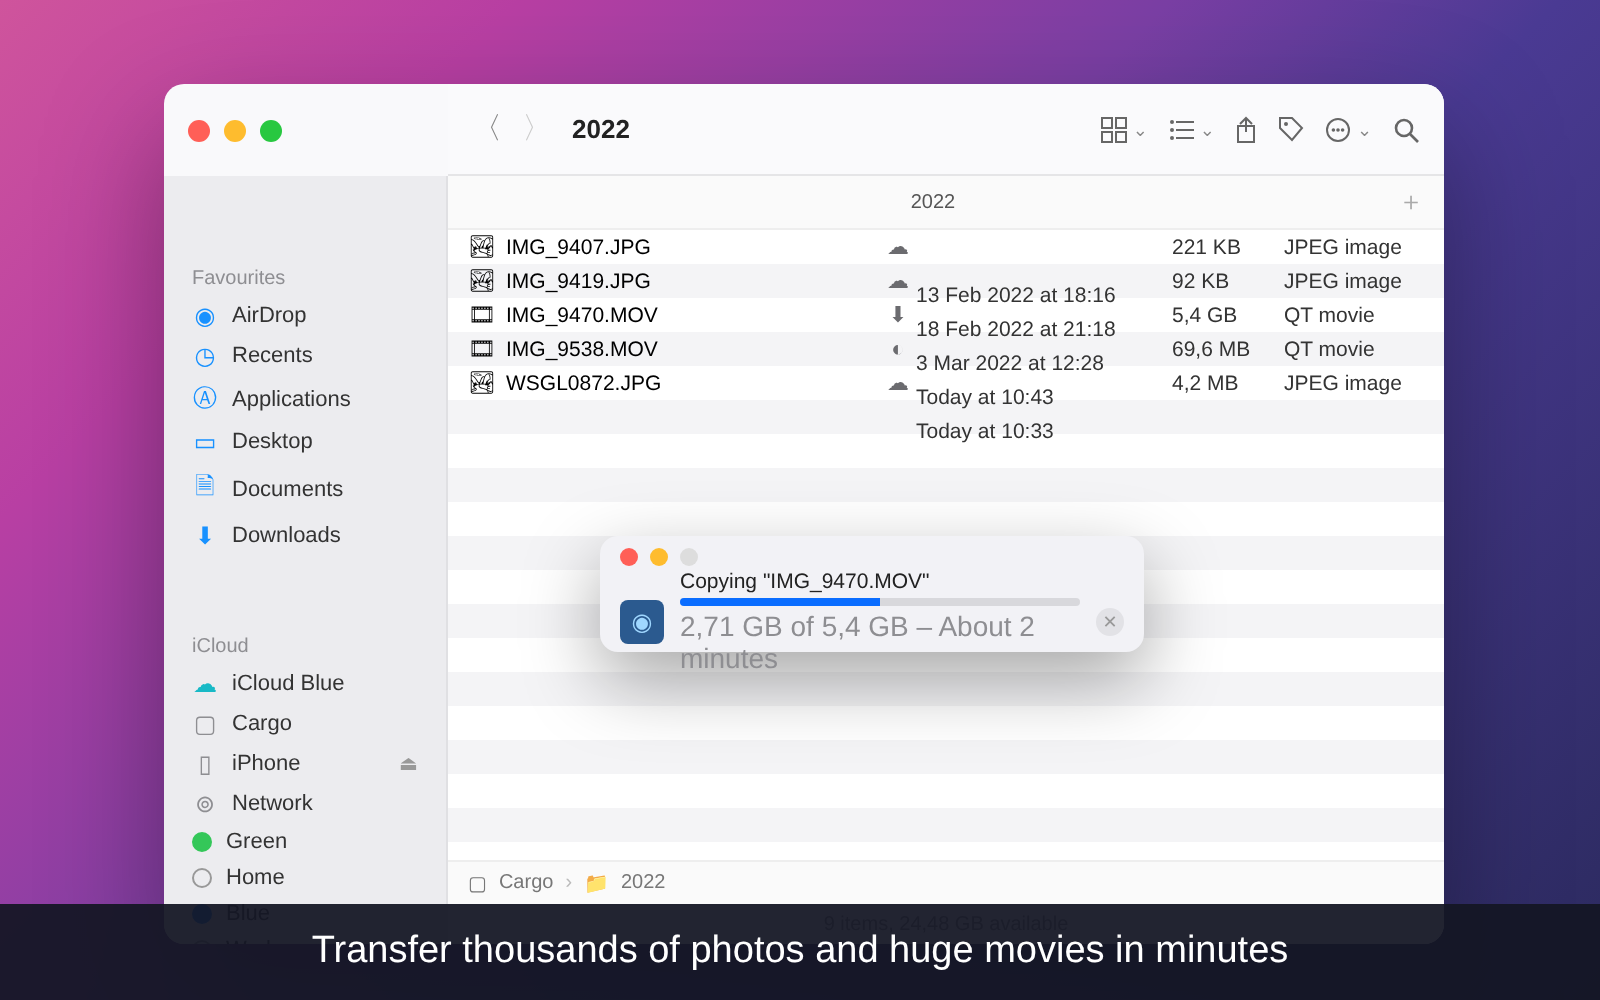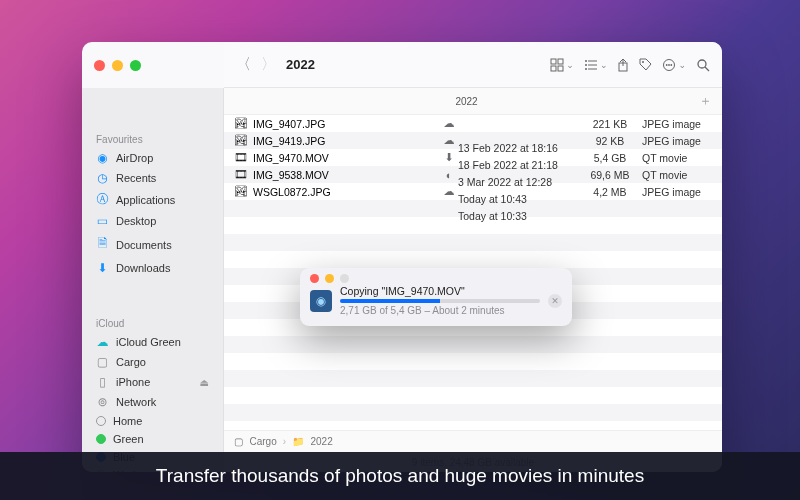--- a/index.html
+++ b/index.html
@@ -38,39 +38,39 @@
 .col-head span:first-child{ flex:1; text-align:center; }
 .plus { color:#aaa; font-size:13px; }
 .rows { flex:1; overflow:hidden; }
 .row { display:flex; align-items:center; font-size:10.5px; padding:2px 10px; height:17px; }
 .row:nth-child(even){ background:#f4f4f6; }
 .row.empty{ height:17px; }
 .fc-name{ flex:1; display:flex; align-items:center; gap:6px; }
 .fc-ic{ width:13px; font-size:11px; }
 .fc-cloud{ width:18px; color:#6b6b6f; font-size:11px; text-align:center; }
 .fc-date{ width:128px; color:#333;margin-top:48px; }
-.fc-size{ width:56px; text-align:center; color:#333; padding-right:8px;}
+.fc-size{ width:56px; text-align:left; color:#333; padding-right:8px;}
 .fc-kind{ width:70px; color:#333; }
 .path { height:22px; border-top:1px solid #eee; display:flex; align-items:center; gap:6px; padding:0 10px; font-size:10px; color:#777; background:#fafafa; }
 .status { height:20px; text-align:center; font-size:10px; color:#888; display:flex; align-items:center; justify-content:center; border-top:1px solid #eee; background:#fafafa;}
 .copy-dlg{
   position:absolute; left:300px; top:268px; width:272px; height:58px;
   background:#f2f2f6; border-radius:9px; box-shadow:0 14px 38px rgba(0,0,0,.35);
   display:flex; flex-direction:column; padding:6px 10px;
 }
 .dlg-tl{ display:flex; gap:6px; }
 .dlg-tl .tl{ width:9px; height:9px; }
 .dlg-tl .gray{ background:#ddd; }
 .dlg-body{ display:flex; align-items:center; gap:8px; margin-top:2px; }
 .dlg-ic{ width:22px; height:22px; background:#2b5a8f; border-radius:4px; display:flex; align-items:center; justify-content:center; font-size:12px; color:#9fd7ff;}
 .dlg-txt{ flex:1; }
 .dlg-title{ font-size:10.5px; color:#222; }
 .bar{ height:4px; background:#d8d8dc; border-radius:2px; margin-top:2px; overflow:hidden; position:relative;}
 .bar-fill{ height:100%; width:50%; background:#0a6dff; }
-.dlg-sub{ font-size:10px; color:#8e8e92; margin-top:2px; }
+.dlg-sub{ font-size:14px; color:#8e8e92; margin-top:2px; }
 .dlg-x{ color:#999; font-size:13px; background:#e2e2e6; width:14px; height:14px; border-radius:50%; display:flex; align-items:center; justify-content:center; font-size:9px; cursor:pointer; }
 .caption {
   position:absolute; left:0; bottom:0; width:100%; height:48px; background:rgba(20,22,36,.94);
   color:#fff; font-size:19px; font-weight:400; display:flex; align-items:center; justify-content:center;
 }
 svg{display:block}
 </style>
 </head>
 <body>
 
@@ -159,44 +159,44 @@
             <span>Documents</span>
           </div>
         <div class="sb-item">
             <span class="ic down">⬇</span>
             <span>Downloads</span>
           </div>
 
         <div class="sb-sect">iCloud</div>
         <div class="sb-item">
             <span class="ic icl">☁</span>
-            <span>iCloud Green</span>
+            <span>iCloud Blue</span>
           </div>
 
         <div class="sb-item">
             <span class="ic loc">▢</span>
             <span>Cargo</span>
           </div>
         <div class="sb-item">
             <span class="ic loc">▯</span>
             <span>iPhone</span>
             <span class="eject">⏏</span>
           </div>
         <div class="sb-item">
             <span class="ic loc">⊚</span>
             <span>Network</span>
           </div>
 
         <div class="sb-item">
+            <span class="tag-dot green"></span>
+            <span>Green</span>
+          </div>
+        <div class="sb-item">
             <span class="tag-dot"></span>
             <span>Home</span>
-          </div>
-        <div class="sb-item">
-            <span class="tag-dot green"></span>
-            <span>Green</span>
           </div>
         <div class="sb-item">
             <span class="tag-dot blue"></span>
             <span>Blue</span>
           </div>
         <div class="sb-item">
             <span class="tag-dot"></span>
             <span>Work</span>
           </div>
         <div class="sb-item">

